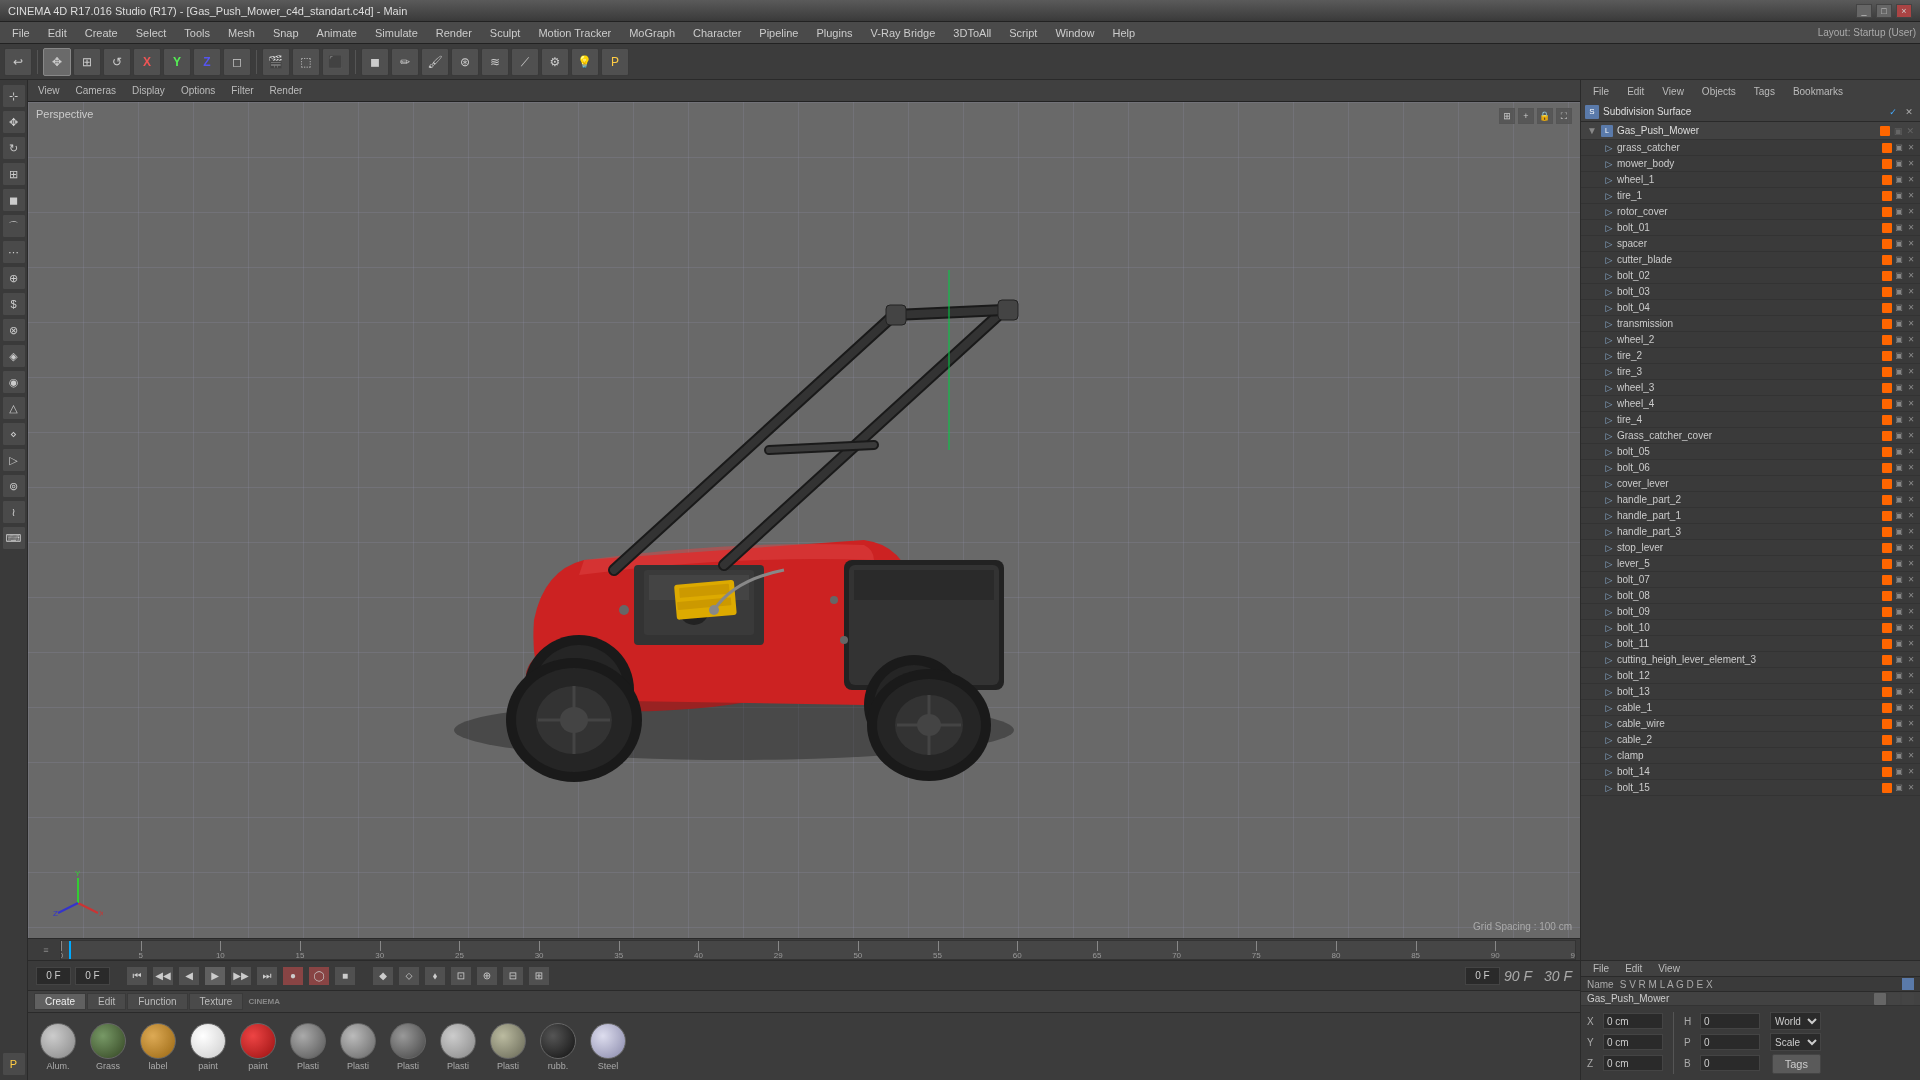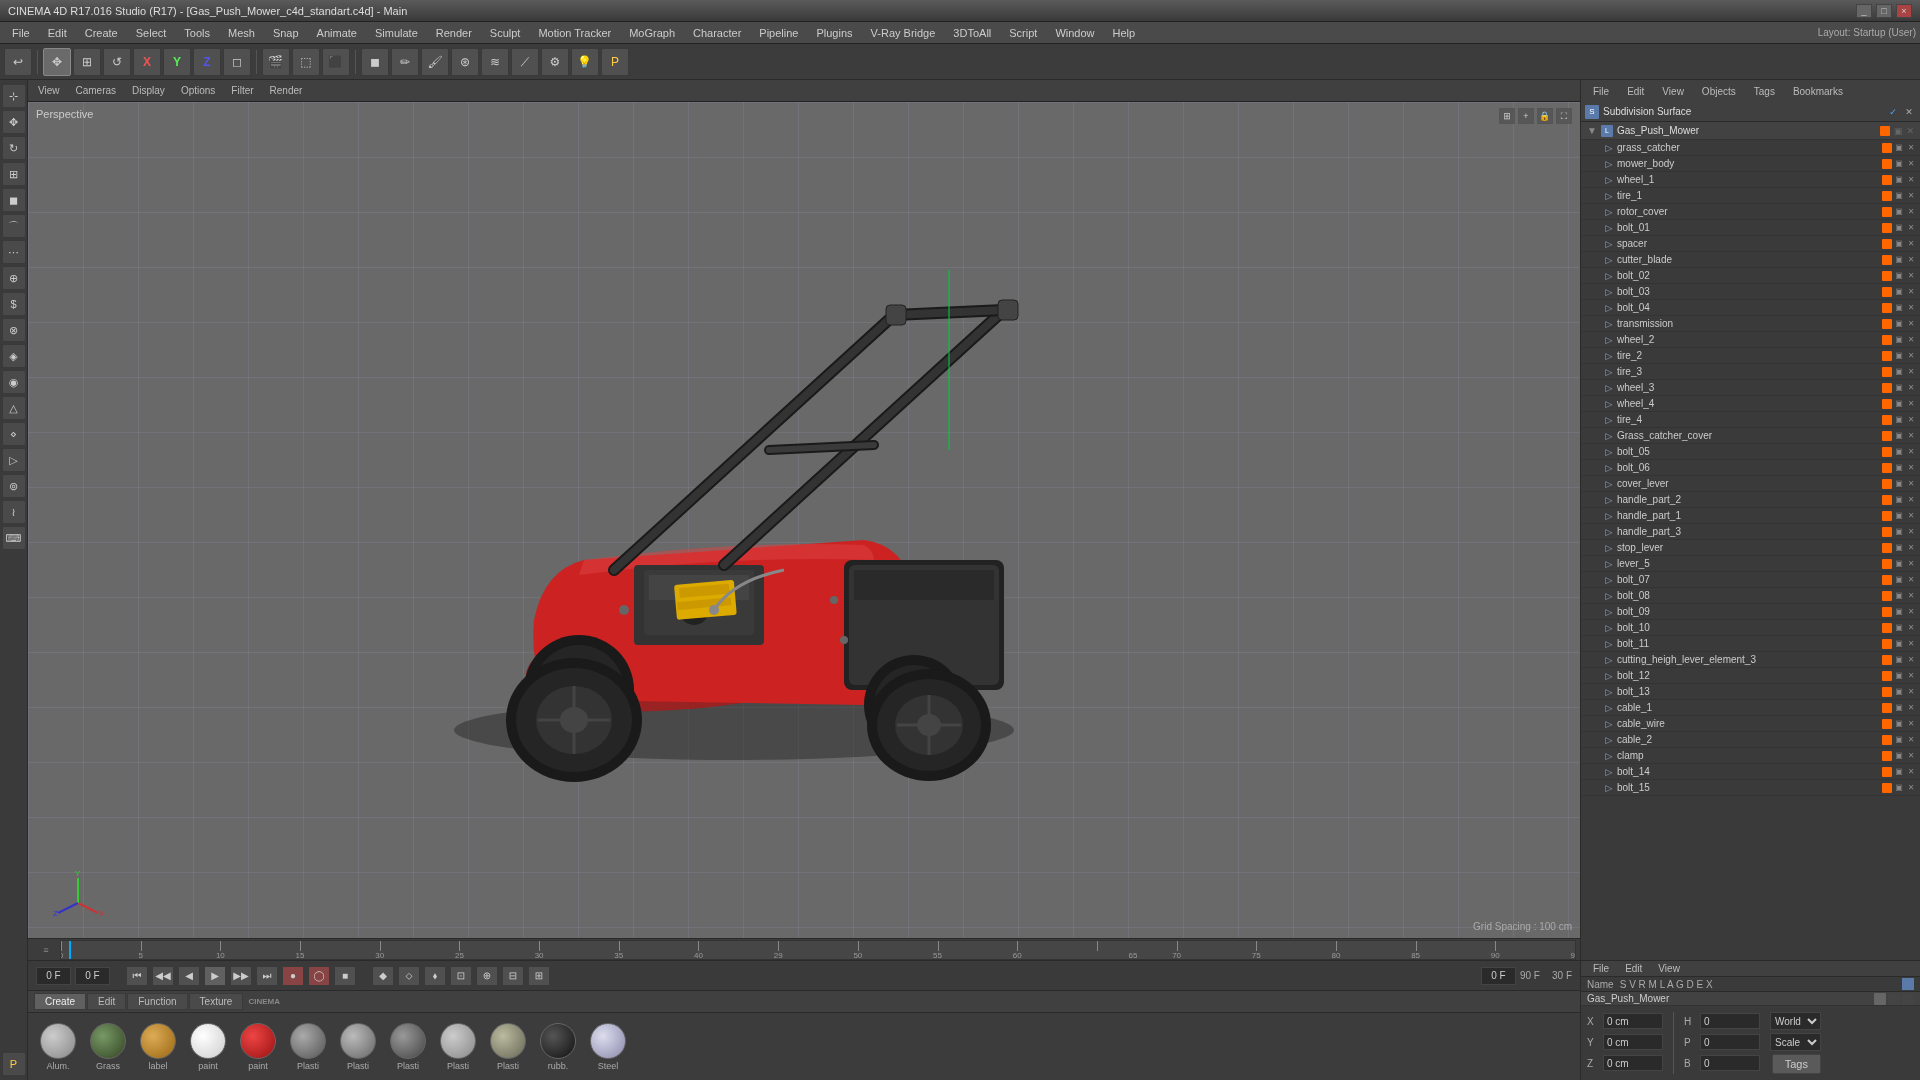--- a/index.html
+++ b/index.html
@@ -291,22 +291,23 @@
       width: 40px;
       height: 18px;
       background: #2a2a2a;
       border: 1px solid #444;
       color: #ccc;
       font-size: 10px;
       text-align: center;
       padding: 1px;
     }
     .transport-label {
-      font-size: 10px;
+      font-size: 14px;
       color: #aaa;
+      font-style: italic;
     }
 
     
     #materials-bar {
       height: 90px;
       background: #3c3c3c;
       display: flex;
       flex-direction: column;
       border-top: 1px solid #2a2a2a;
     }
@@ -799,21 +800,21 @@
           <div class="ruler-label" style="left: 42.1053%;">40</div>
           <div class="ruler-tick" style="left: 47.3684%;"></div>
           <div class="ruler-label" style="left: 47.3684%;">29</div>
           <div class="ruler-tick" style="left: 52.6316%;"></div>
           <div class="ruler-label" style="left: 52.6316%;">50</div>
           <div class="ruler-tick" style="left: 57.8947%;"></div>
           <div class="ruler-label" style="left: 57.8947%;">55</div>
           <div class="ruler-tick" style="left: 63.1579%;"></div>
           <div class="ruler-label" style="left: 63.1579%;">60</div>
           <div class="ruler-tick" style="left: 68.4211%;"></div>
-          <div class="ruler-label" style="left: 68.4211%; margin-left: 36px;">65</div>
+          <div class="ruler-label" style="left: 68.4211%;">65</div>
           <div class="ruler-tick" style="left: 73.6842%;"></div>
           <div class="ruler-label" style="left: 73.6842%;">70</div>
           <div class="ruler-tick" style="left: 78.9474%;"></div>
           <div class="ruler-label" style="left: 78.9474%;">75</div>
           <div class="ruler-tick" style="left: 84.2105%;"></div>
           <div class="ruler-label" style="left: 84.2105%;">80</div>
           <div class="ruler-tick" style="left: 89.4737%;"></div>
           <div class="ruler-label" style="left: 89.4737%;">85</div>
           <div class="ruler-tick" style="left: 94.7368%;"></div>
           <div class="ruler-label" style="left: 94.7368%;">90</div>

